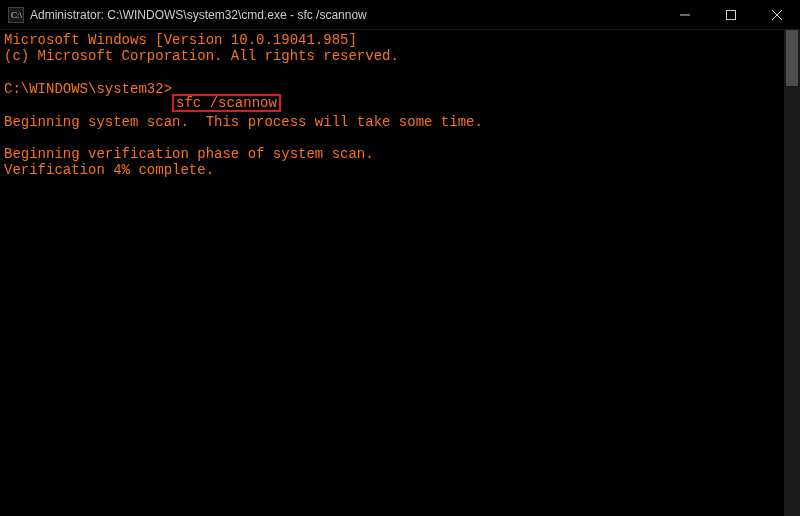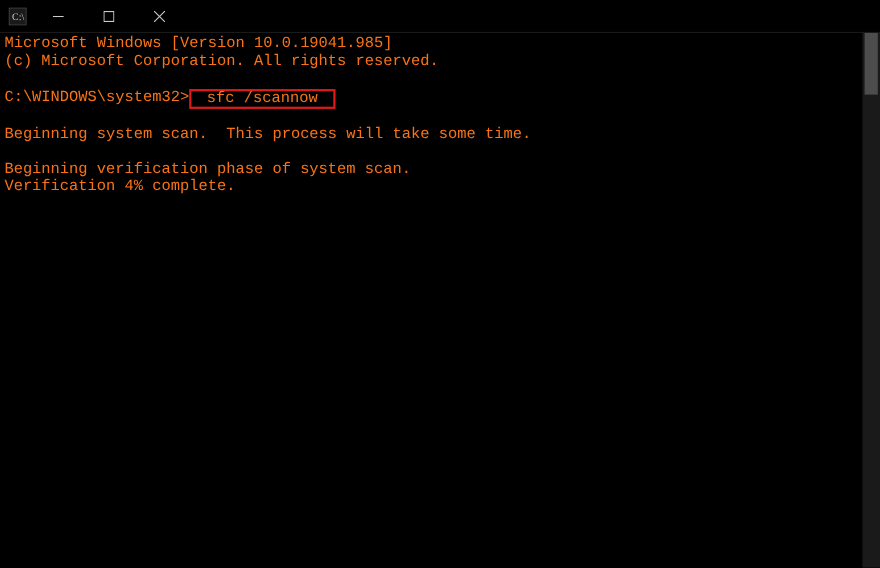--- a/index.html
+++ b/index.html
@@ -83,25 +83,25 @@
       line-height: 16px;
       padding: 2px 4px;
       white-space: pre;
       overflow: hidden;
     }
     .terminal-line {
       min-height: 16px;
     }
     .highlight-box {
       border: 2px solid #e01a1a;
-      padding: 0 14px;
+      padding: 0 2px;
       display: inline-block;
       line-height: 14px;
       position: relative;
-      top: 1px;
+      top: 14px;
     }
     .scrollbar {
       width: 16px;
       background: #1a1a1a;
       position: relative;
       flex-shrink: 0;
     }
     .scrollbar-thumb {
       position: absolute;
       top: 0;
@@ -115,20 +115,21 @@
 <body>
 
 <div class="window">
   <div class="titlebar">
     <div class="titlebar-icon">
       <svg viewBox="0 0 16 16">
         <rect x="0" y="0" width="16" height="16" fill="#1a1a1a" stroke="#666" stroke-width="1"></rect>
         <text x="3" y="11" font-size="9" fill="#ccc" font-family="Consolas">C:\</text>
       </svg>
     </div>
+    <div class="titlebar-title">Administrator: C:\WINDOWS\system32\cmd.exe - sfc  /scannow</div>
     <div class="window-controls">
       <div class="window-control">
         <svg viewBox="0 0 10 10">
           <line x1="0" y1="5" x2="10" y2="5" stroke="#cccccc" stroke-width="1"></line>
         </svg>
       </div>
       <div class="window-control">
         <svg viewBox="0 0 10 10">
           <rect x="0.5" y="0.5" width="9" height="9" fill="none" stroke="#cccccc" stroke-width="1"></rect>
         </svg>

